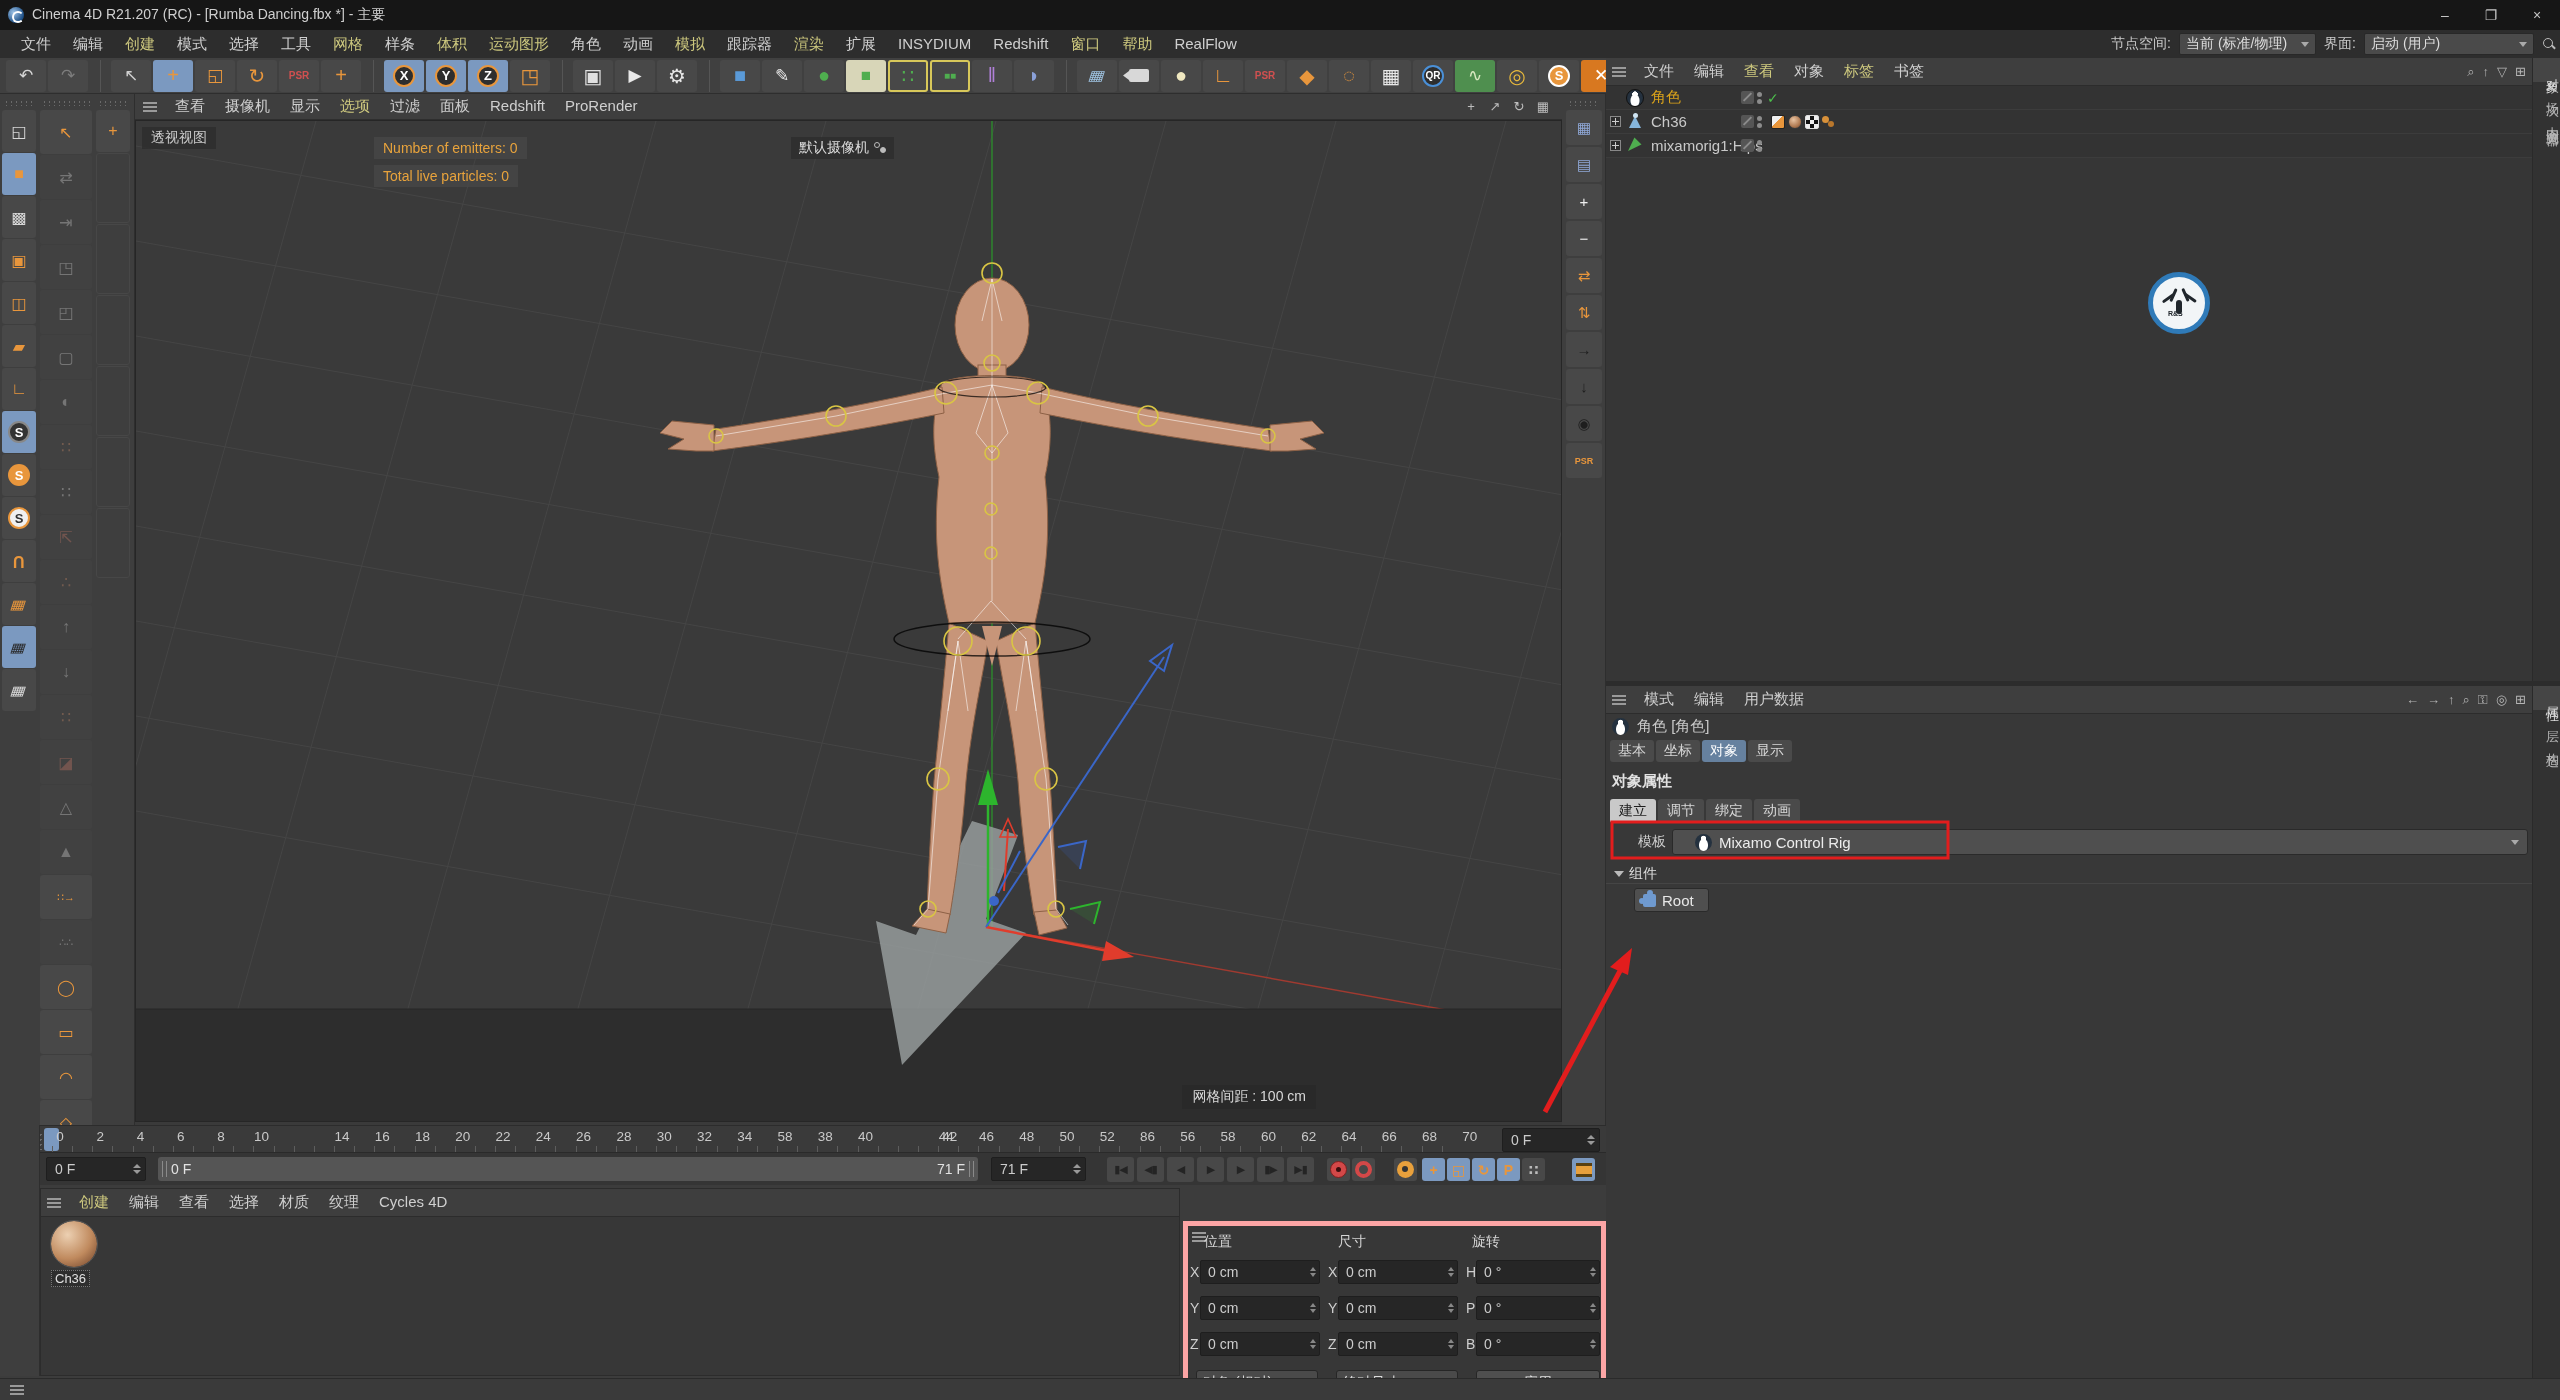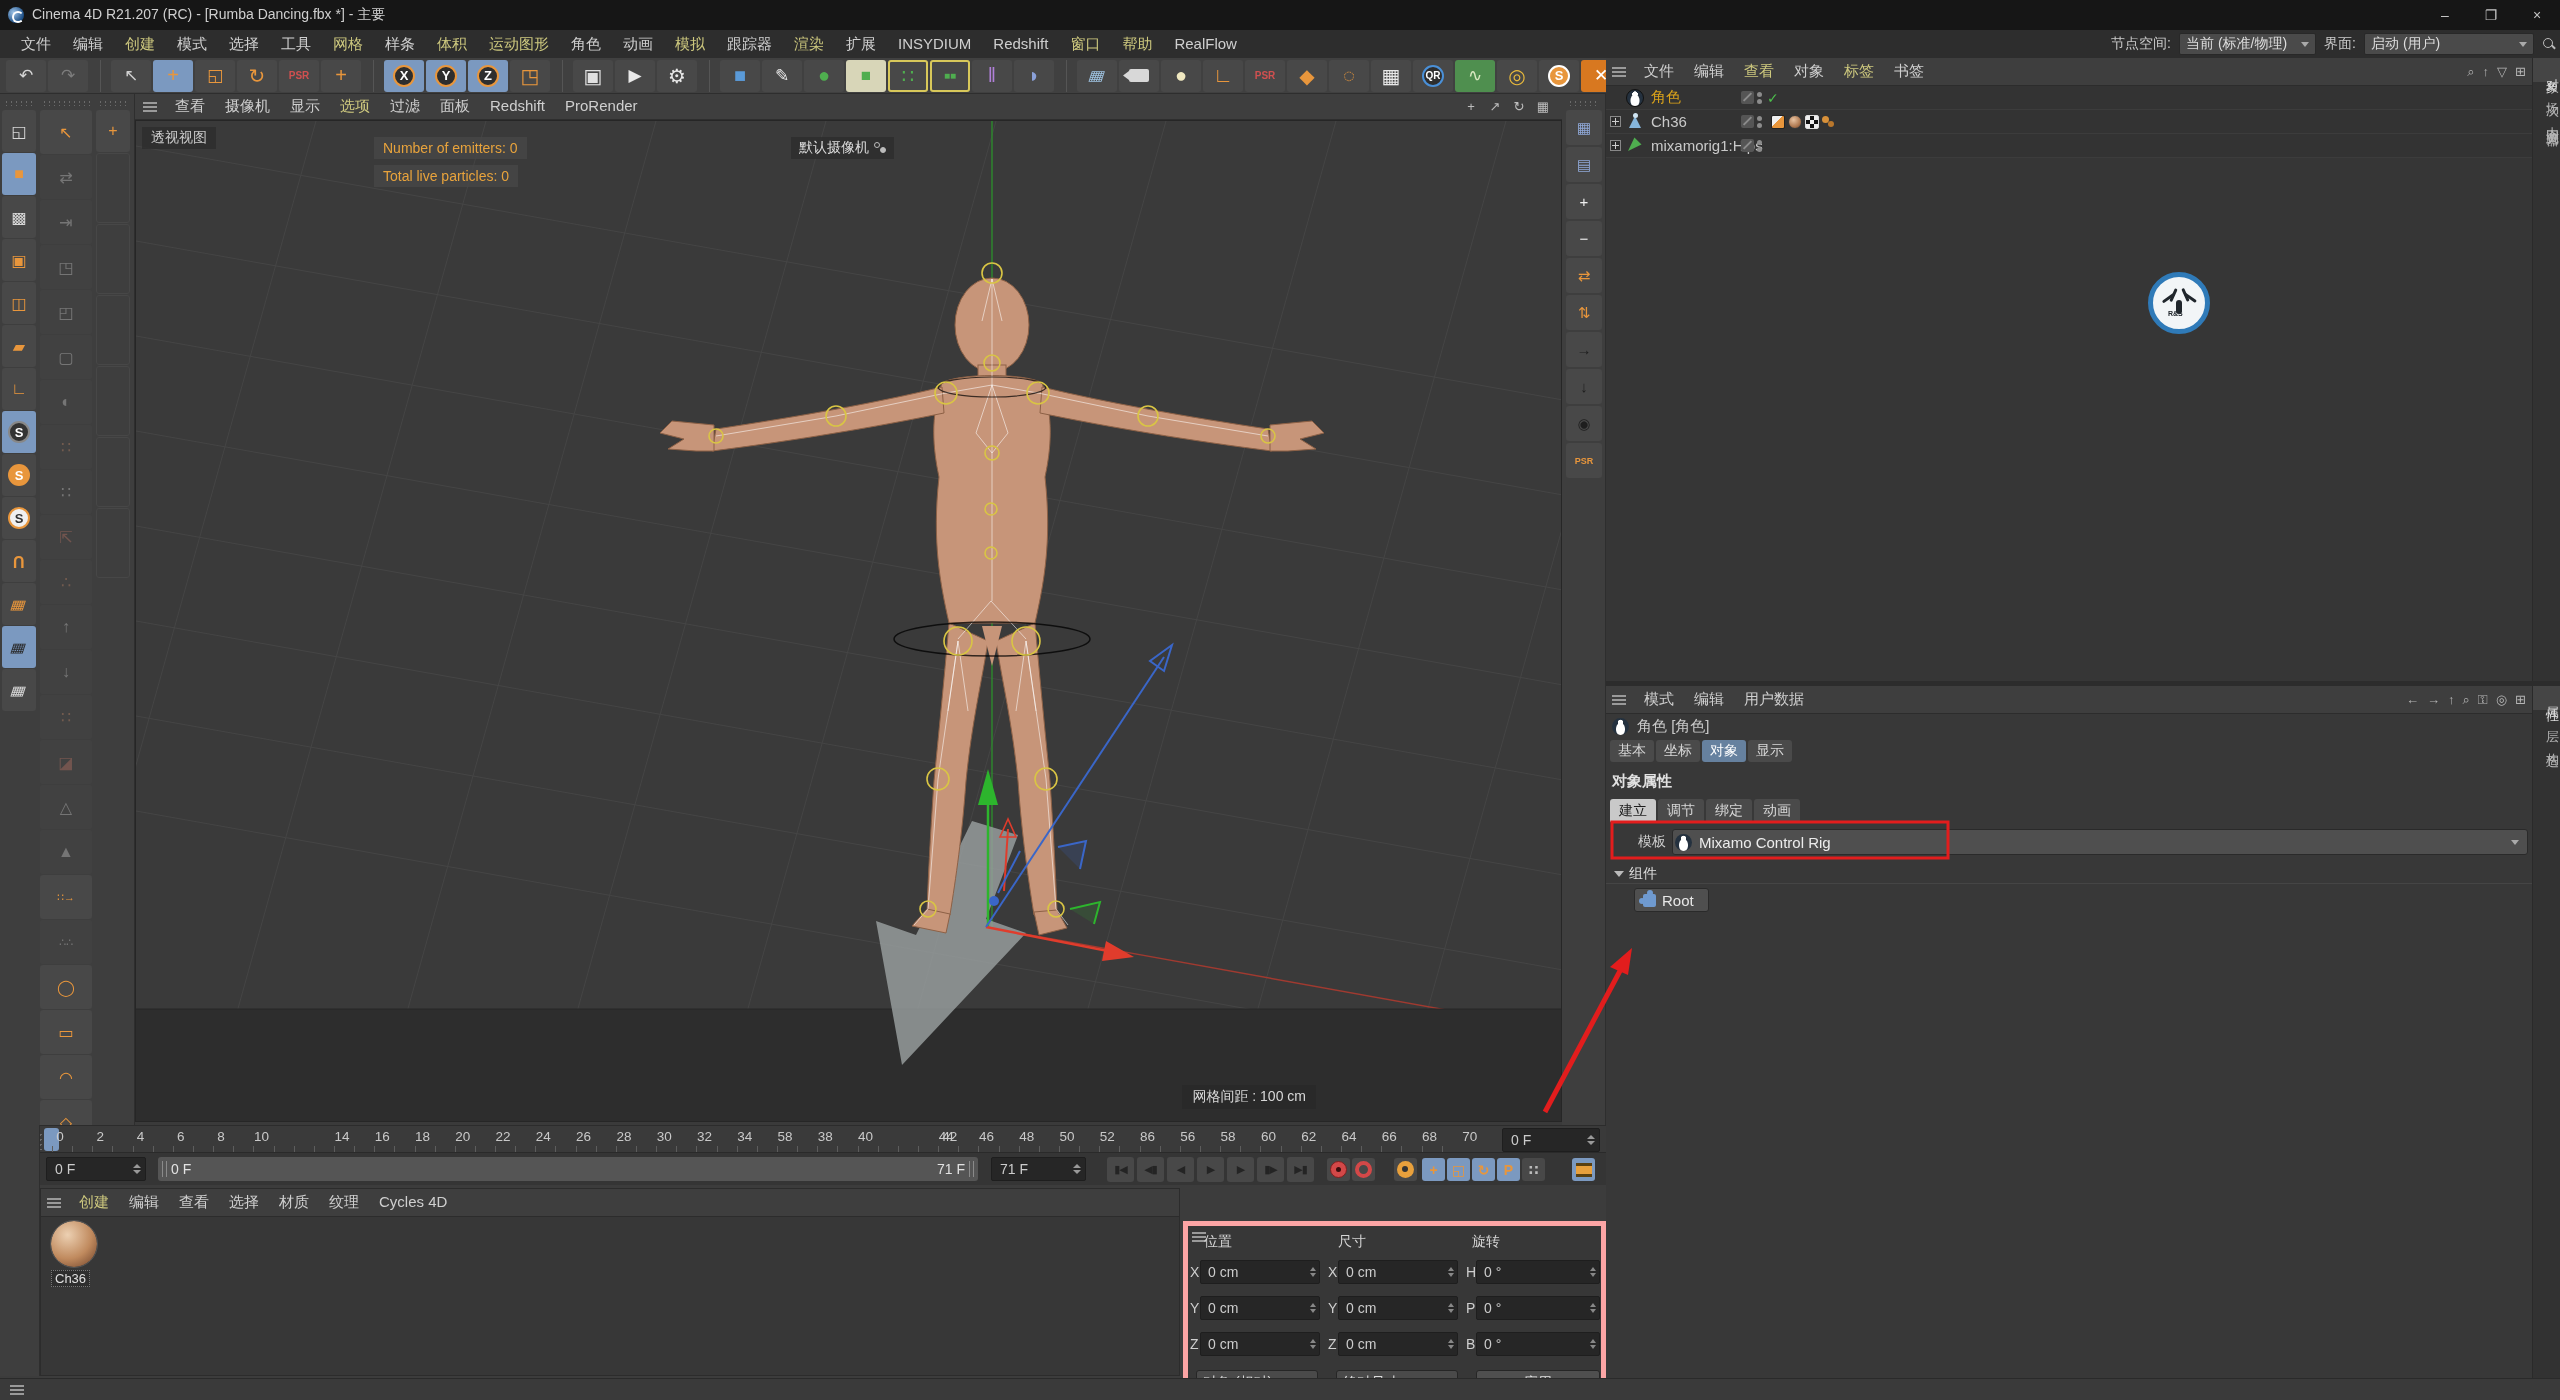--- a/index.html
+++ b/index.html
@@ -158,21 +158,21 @@
   .am-tabs{display:flex;gap:2px;padding-left:4px;margin-top:2px;}
   .am-tab{background:#4a4a4a;color:#d8d8d8;padding:2px 8px;border-radius:3px;font-size:14px;}
   .am-tab.active{background:var(--tabblue);color:#fff;}
   .am-section{padding:10px 0 0 6px;font-weight:bold;color:#e2e2e2;font-size:15px;}
   .am-modes{display:flex;gap:2px;padding-left:4px;margin-top:8px;}
   .am-mode{background:#4a4a4a;color:#d8d8d8;padding:3px 9px;border-radius:3px;font-size:14px;}
   .am-mode.active{background:#c9c9c9;color:#1d1d1d;}
   .am-template{position:absolute;left:0;top:142px;width:100%;height:28px;display:flex;align-items:center;}
   .am-template .lbl{width:60px;text-align:right;margin-right:6px;color:#cfcfcf;}
   .am-dd{position:relative;width:856px;height:26px;background:#4f4f4f;border:1px solid #2a2a2a;border-radius:3px;
-    display:flex;align-items:center;gap:7px;padding-left:2px;color:#ececec;font-size:15px;}
+    display:flex;align-items:center;gap:7px;padding-left:22px;color:#ececec;font-size:15px;}
   .am-dd .chev{position:absolute;right:8px;}
   .mini-char{width:17px;height:17px;border-radius:50%;background:
       radial-gradient(circle at 50% 26%,#fff 0 2.4px,rgba(255,255,255,0) 3px),
       radial-gradient(ellipse 5px 7px at 50% 66%,#fff 0 4px,rgba(255,255,255,0) 5px),#24313f;flex:none;}
   .am-comp{position:absolute;left:0;top:178px;width:100%;height:20px;border-bottom:1px solid #454545;
     display:flex;align-items:center;gap:5px;padding-left:8px;color:#ddd;}
   .tri-down{width:0;height:0;border-left:5px solid transparent;border-right:5px solid transparent;border-top:6px solid #bbb;}
   .root-btn{position:absolute;left:28px;top:202px;height:24px;background:#4f4f4f;border:1px solid #2a2a2a;border-radius:3px;
     display:flex;align-items:center;gap:6px;padding:0 14px 0 8px;color:#e8e8e8;font-size:15px;}
   .puzzle{width:13px;height:13px;background:#6f9ad0;border-radius:2px;position:relative;}

